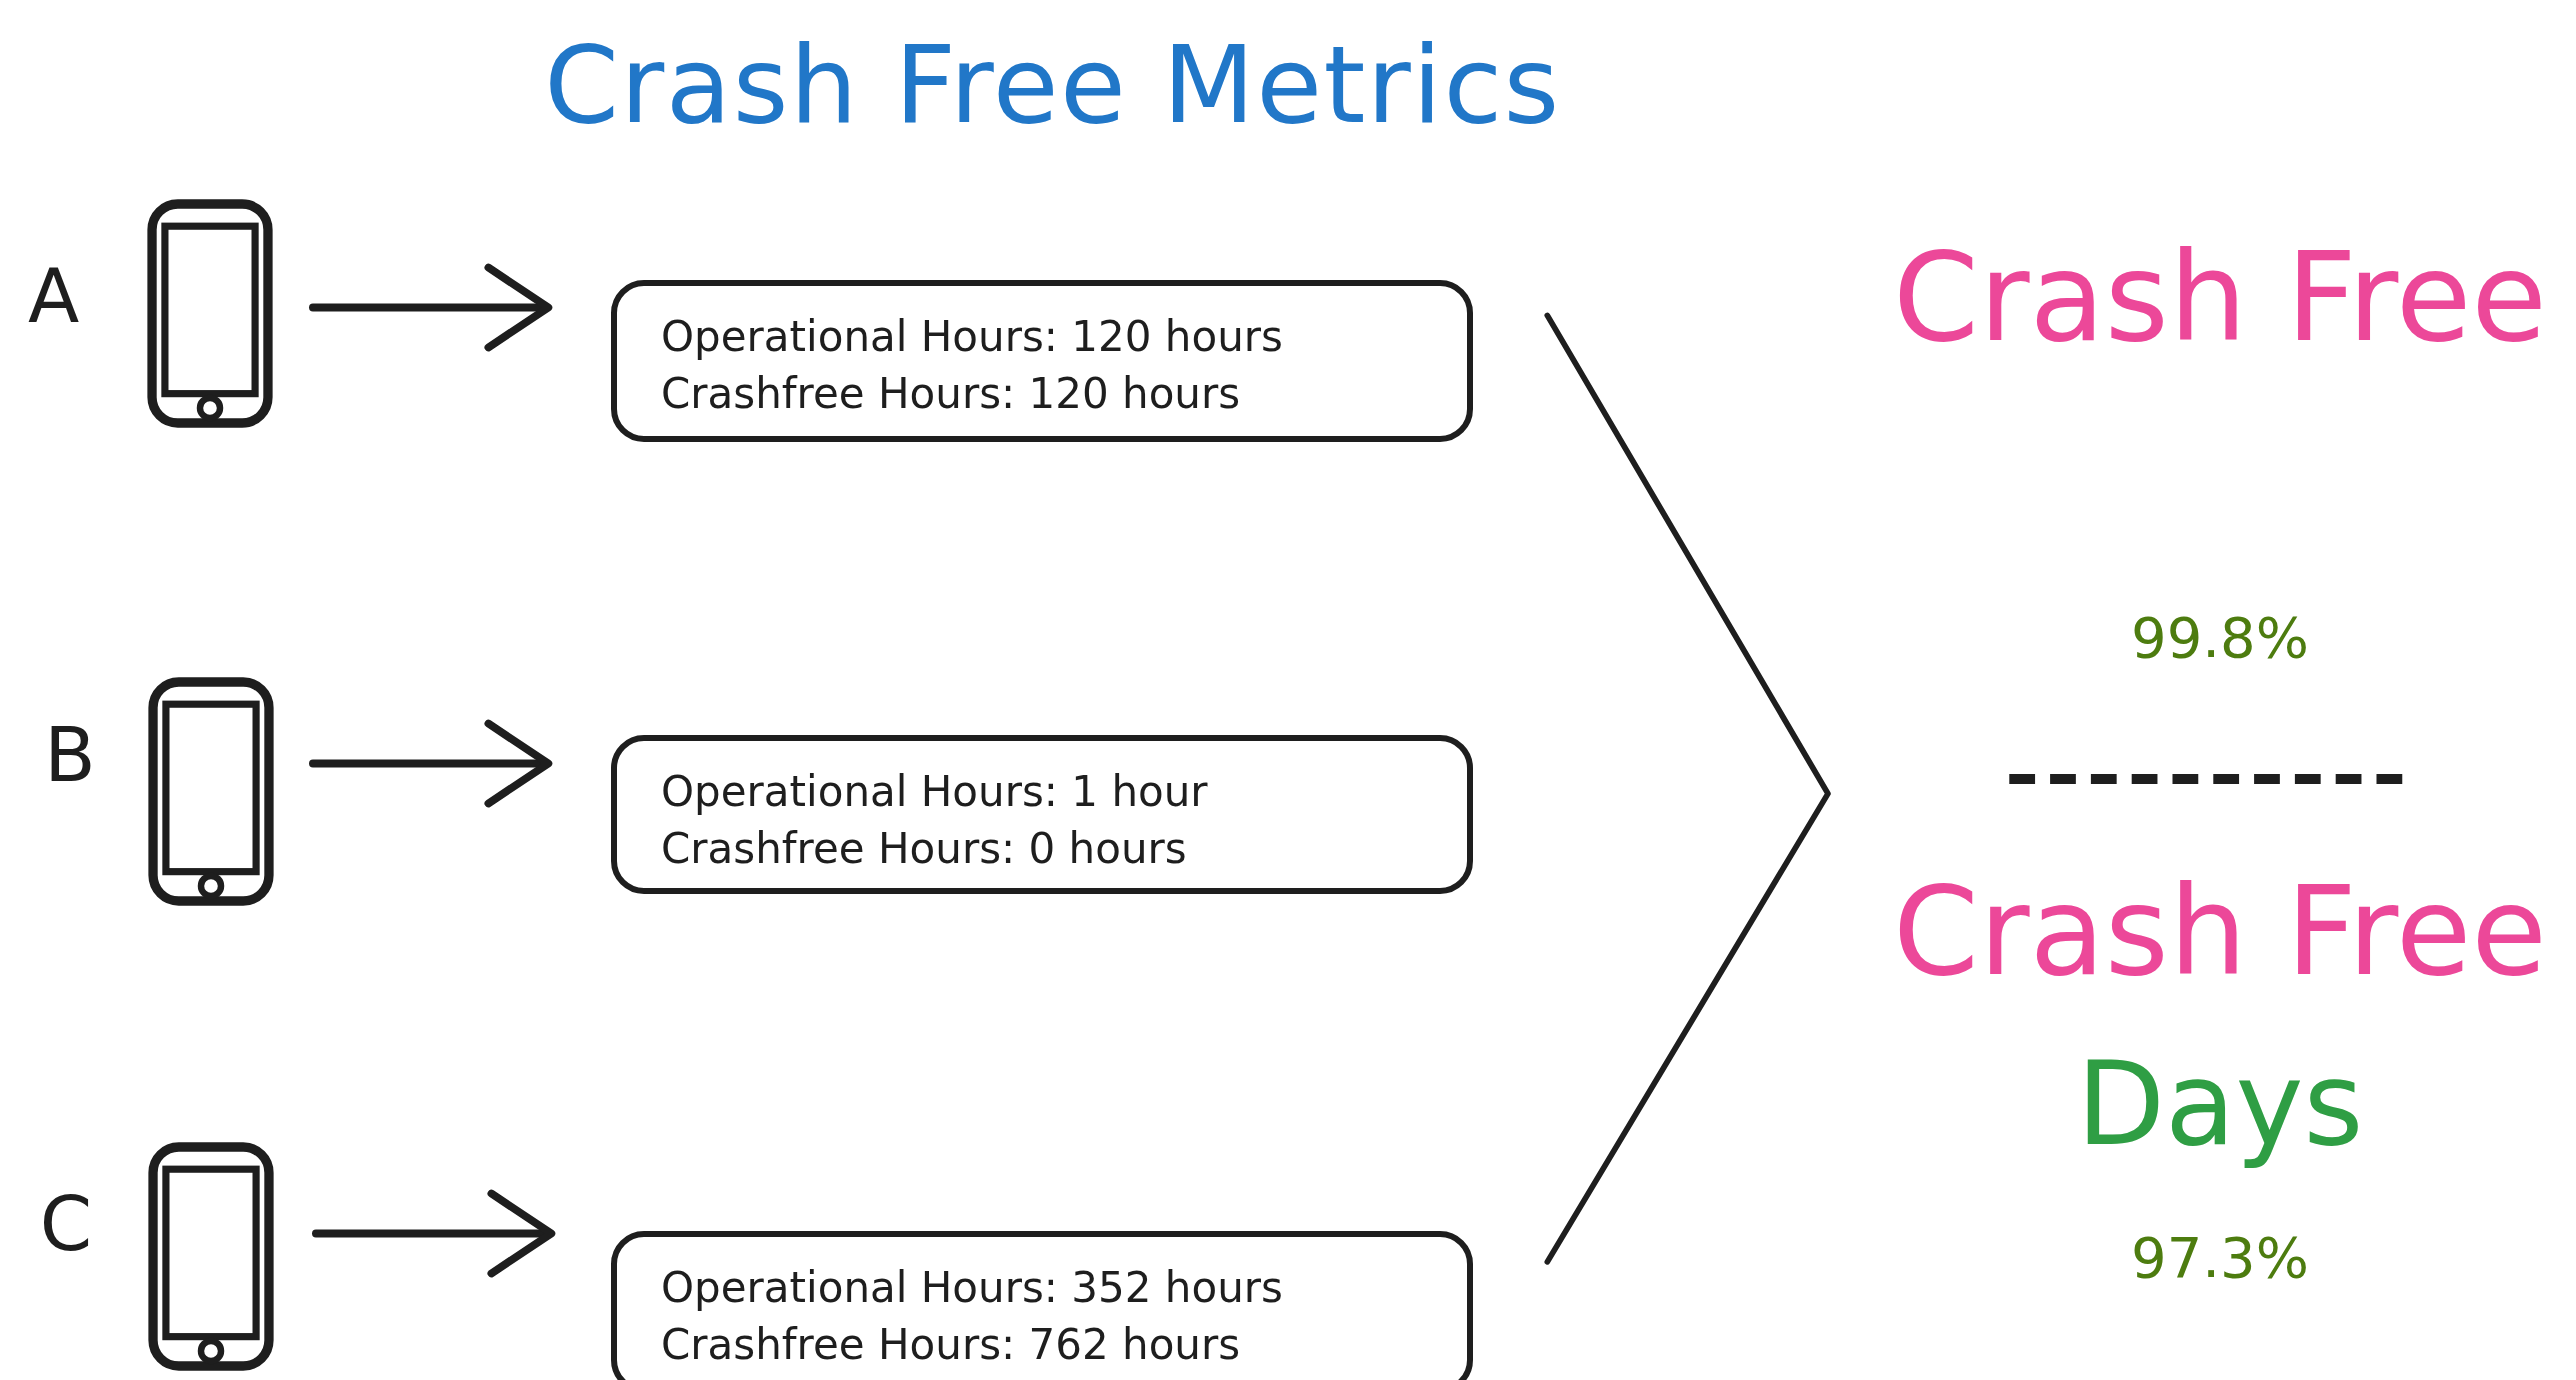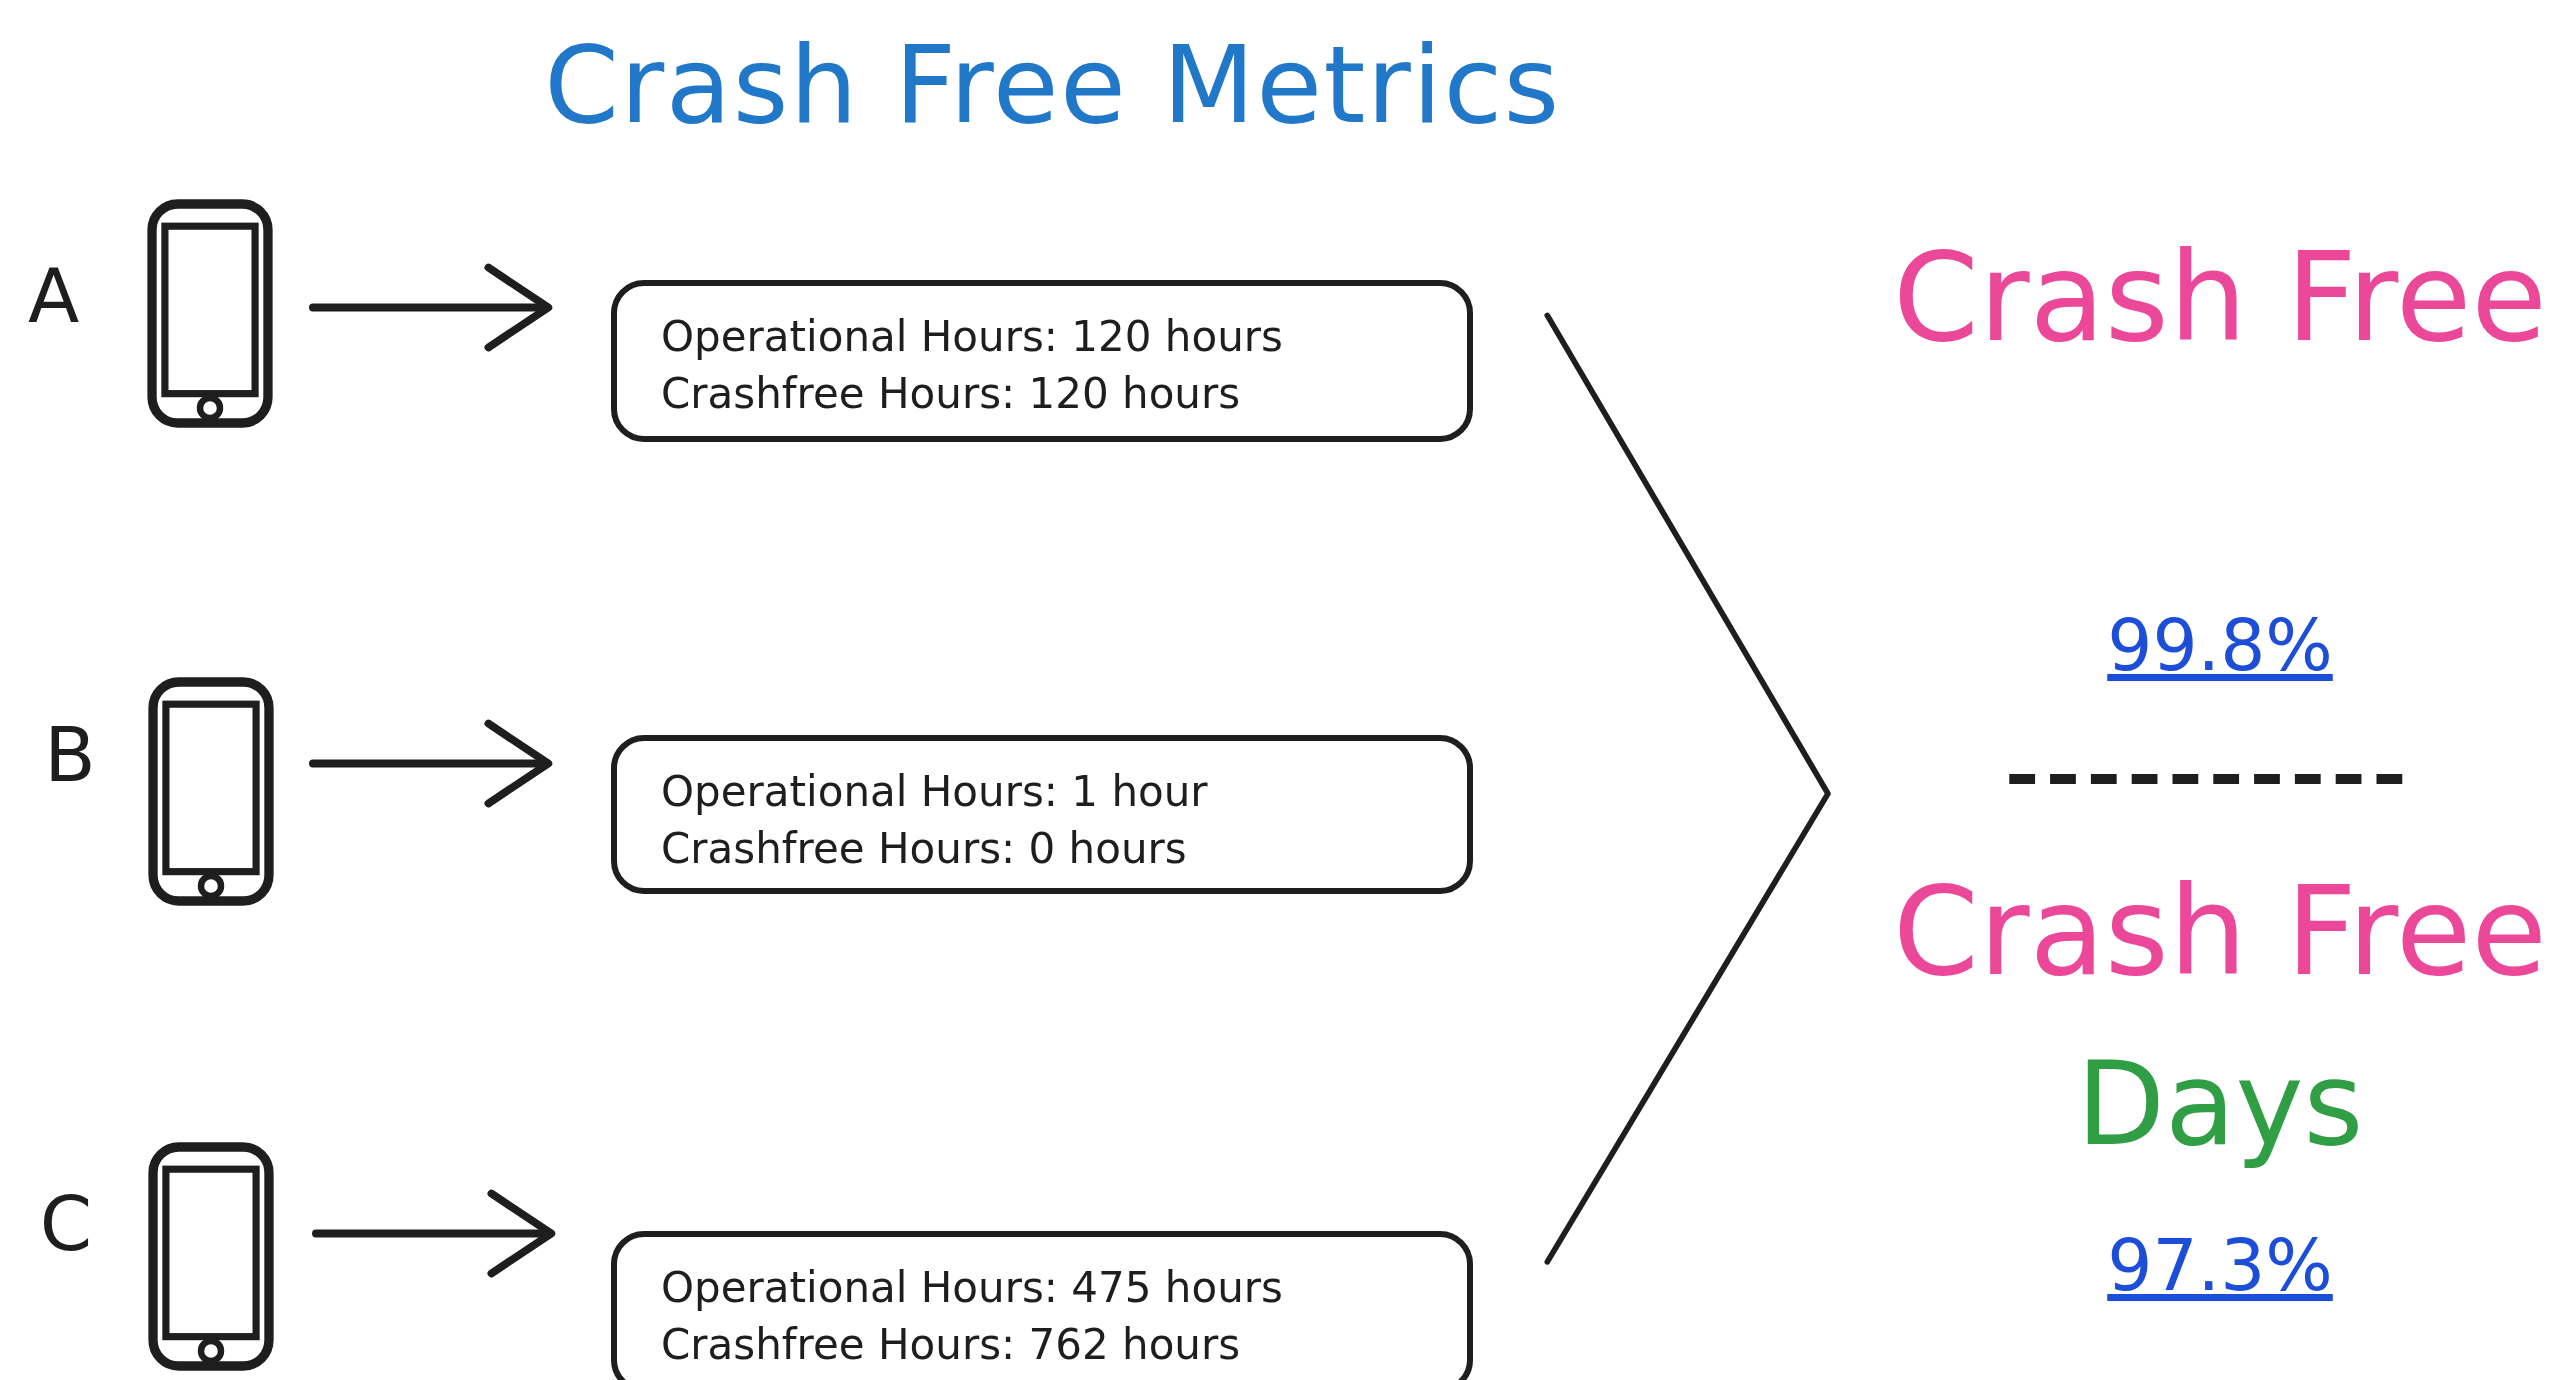--- a/index.html
+++ b/index.html
@@ -59,21 +59,21 @@
     line-height: 57px;
     color: #1e1e1e;
     white-space: nowrap;
   }
 
   .chevron { left: 1533px; top: 301px; width: 315px; height: 981px; }
 
   .r-line { left: 1876px; width: 688px; text-align: center; }
   .r-blue  { color: #ec4899; font-size: 123px; }
   .r-green { color: #2f9e44; font-size: 115px; }
-  .r-value { color: #1d4ed8; font-size: 71px; text-decoration: underline; }
+  .r-value { color: #4d7c0f; font-size: 56px; }
   .cf-hours-top    { top: 236px;  }
   .cf-hours-word   { top: 424px;  }
   .cf-hours-value  { top: 610px;  }
   .divider         { left: 2005px; top: 771px; width: 408px; height: 15.8px; }
   .cf-days-top     { top: 870px; }
   .cf-days-word    { top: 1047px; }
   .cf-days-value   { top: 1230px; }
 
   svg { display: block; position: absolute; }
   .stroke { stroke: #1e1e1e; fill: none; }
@@ -119,21 +119,21 @@
   <svg class="phone phone-c" viewBox="0 0 176 320">
     <rect class="stroke" x="7" y="7" width="162" height="306" rx="36" stroke-width="13"></rect>
     <rect class="stroke" x="25" y="38" width="126" height="234" stroke-width="10"></rect>
     <circle class="stroke" cx="88" cy="292" r="14" stroke-width="9"></circle>
   </svg>
   <svg class="arrow arrow-c" viewBox="0 0 350 150">
     <line class="stroke" x1="6" y1="75" x2="330" y2="75" stroke-width="11" stroke-linecap="round"></line>
     <polyline class="stroke" points="252,19 336,75 252,131" stroke-width="11" stroke-linecap="round" stroke-linejoin="round"></polyline>
   </svg>
   <div class="abs info-box box-c">
-    <div class="info-line">Operational Hours: 475 hours</div>
+    <div class="info-line">Operational Hours: 352 hours</div>
     <div class="info-line">Crashfree Hours: 762 hours</div>
   </div>
 
   <svg class="chevron" viewBox="0 0 440 1370">
     <polyline class="stroke" points="20,20 412,688 20,1342" stroke-width="8" stroke-linecap="round" stroke-linejoin="round"></polyline>
   </svg>
 
   <div class="abs r-line r-blue cf-hours-top">Crash Free</div>
   <div class="abs r-line r-value cf-hours-value">99.8%</div>
 

